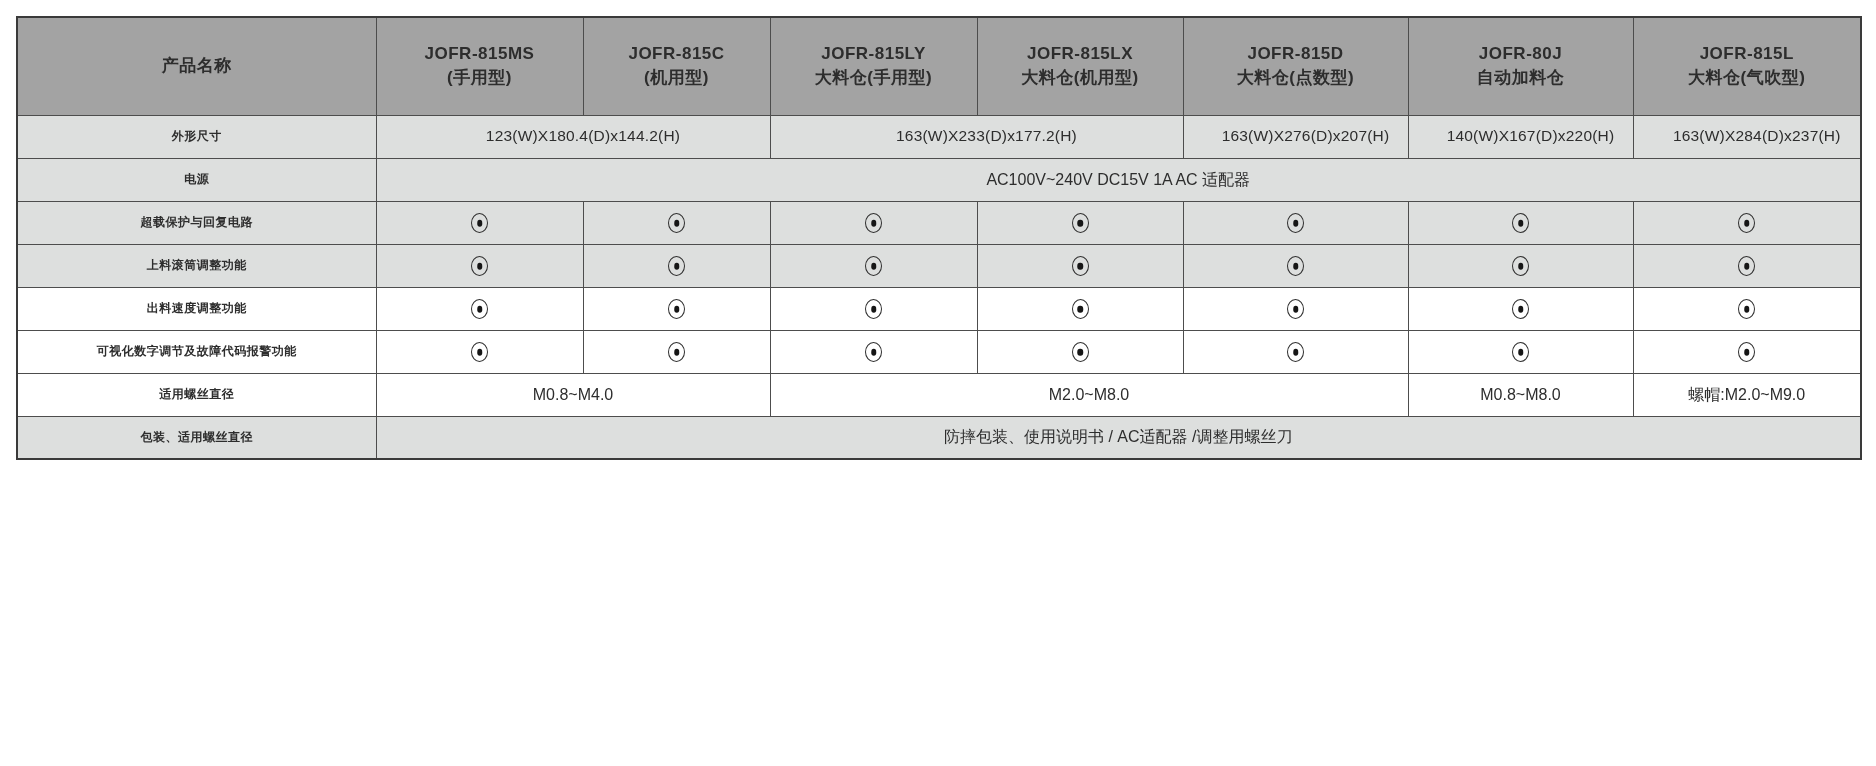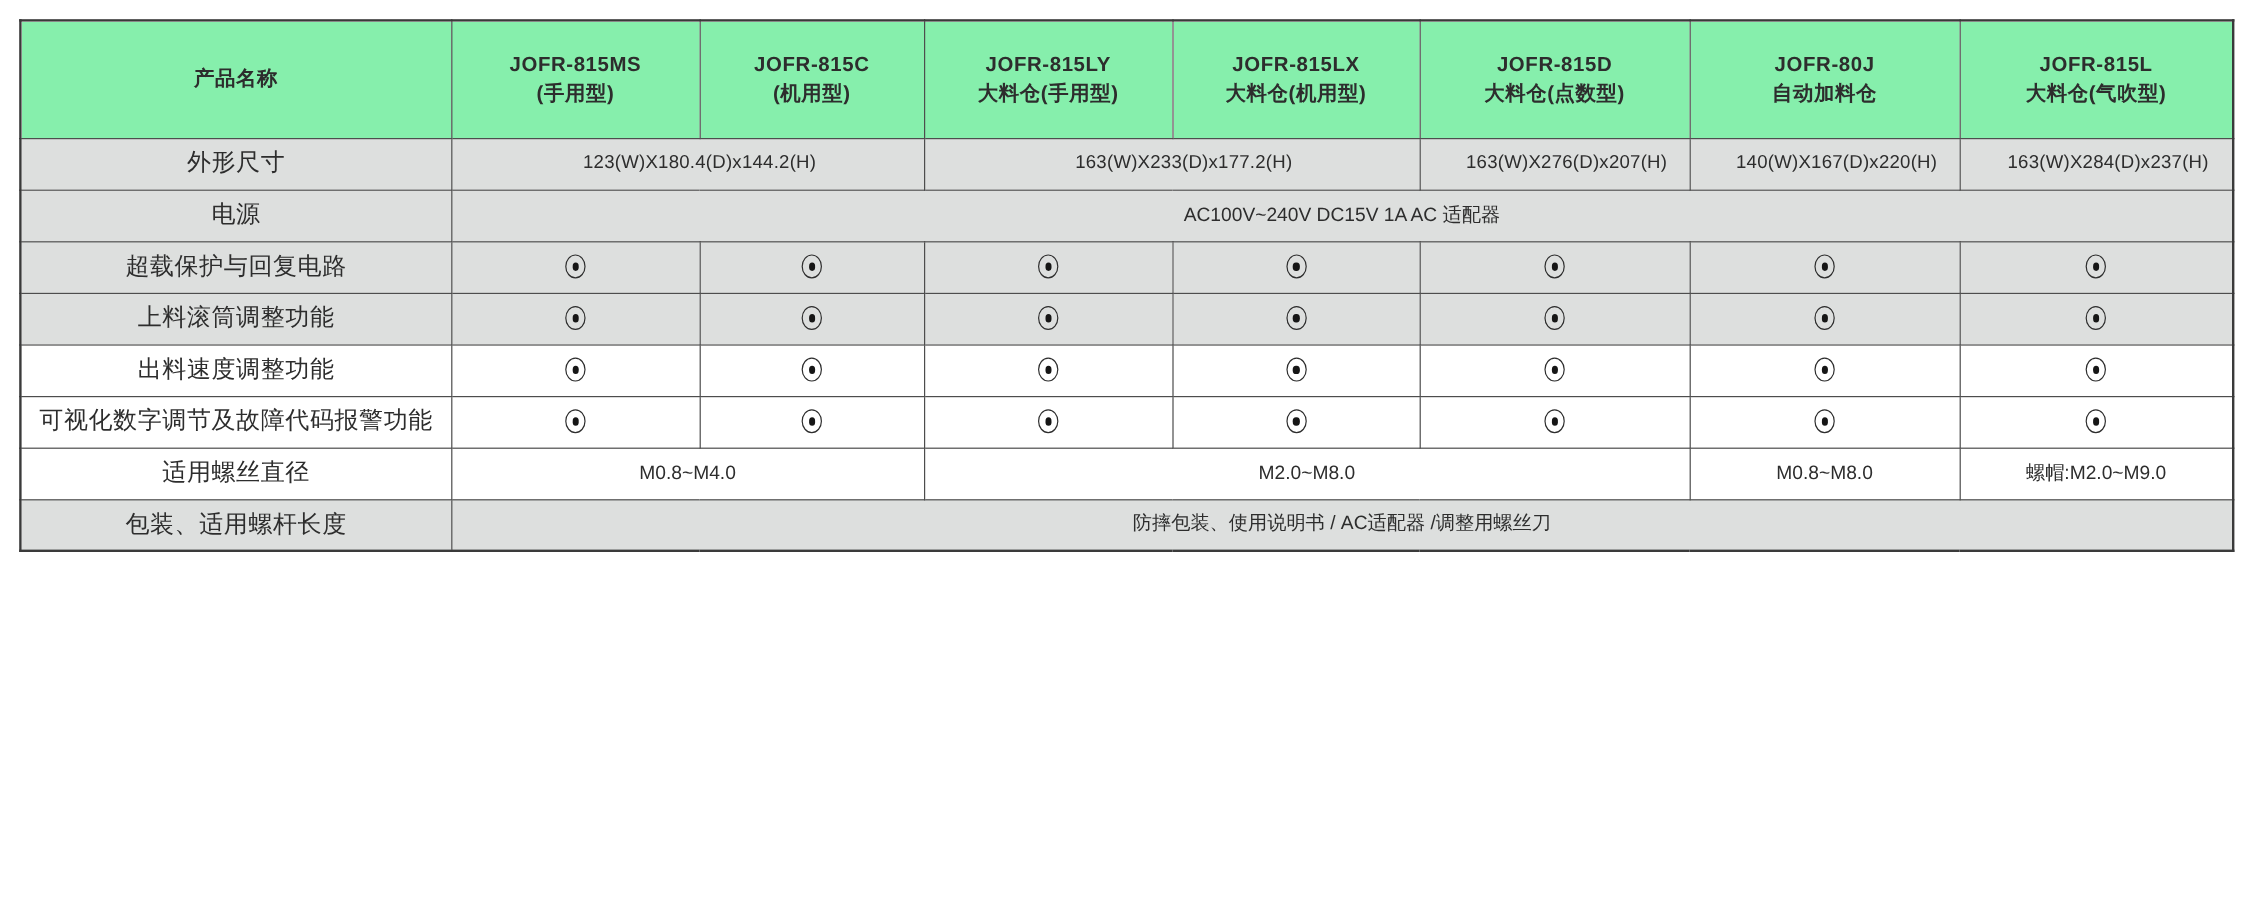--- a/index.html
+++ b/index.html
@@ -19,27 +19,27 @@
   .spec th,.spec td{
     border:1px solid #4d4d4d;
     text-align:center;
     vertical-align:middle;
     padding:0 4px;
     font-size:16px;
     font-weight:normal;
     line-height:1.35;
     overflow:hidden;
   }
-  .spec thead tr{height:98px;background:#86efac;}
+  .spec thead tr{height:98px;background:#a3a3a3;}
   .spec thead th{font-size:17px;font-weight:600;letter-spacing:.5px;}
   .spec thead th div{line-height:1.45;}
   .spec tbody tr{height:43px;}
   .spec tbody tr:nth-child(n+11){height:49px;}
   .spec tbody tr.shaded{background:#dddfde;}
-  .spec th.rowlabel{font-weight:400;font-size:20px;letter-spacing:.5px;}
+  .spec th.rowlabel{font-weight:700;font-size:12px;letter-spacing:.5px;}
   .spec tbody tr:nth-child(1) td{font-size:15.5px;letter-spacing:.2px;padding-left:24px;}
   .dot{
     display:inline-block;width:15px;height:18px;
     border:1.7px solid #2e2e2e;border-radius:50%;
     position:relative;vertical-align:middle;
     background:transparent;
   }
   .dot::after{
     content:"";position:absolute;left:50%;top:50%;
     transform:translate(-50%,-50%);
@@ -150,17 +150,17 @@
         <td colspan="1"><span class="dot"></span></td>
       </tr>
       <tr>
         <th class="rowlabel">适用螺丝直径</th>
         <td colspan="2">M0.8~M4.0</td>
         <td colspan="3">M2.0~M8.0</td>
         <td colspan="1">M0.8~M8.0</td>
         <td colspan="1">螺帽:M2.0~M9.0</td>
       </tr>
       <tr class="shaded">
-        <th class="rowlabel">包装、适用螺杆长度</th>
+        <th class="rowlabel">包装、适用螺丝直径</th>
         <td colspan="7">防摔包装、使用说明书 / AC适配器 /调整用螺丝刀</td>
       </tr>
     </tbody>
 </table>
 
 </body></html>

